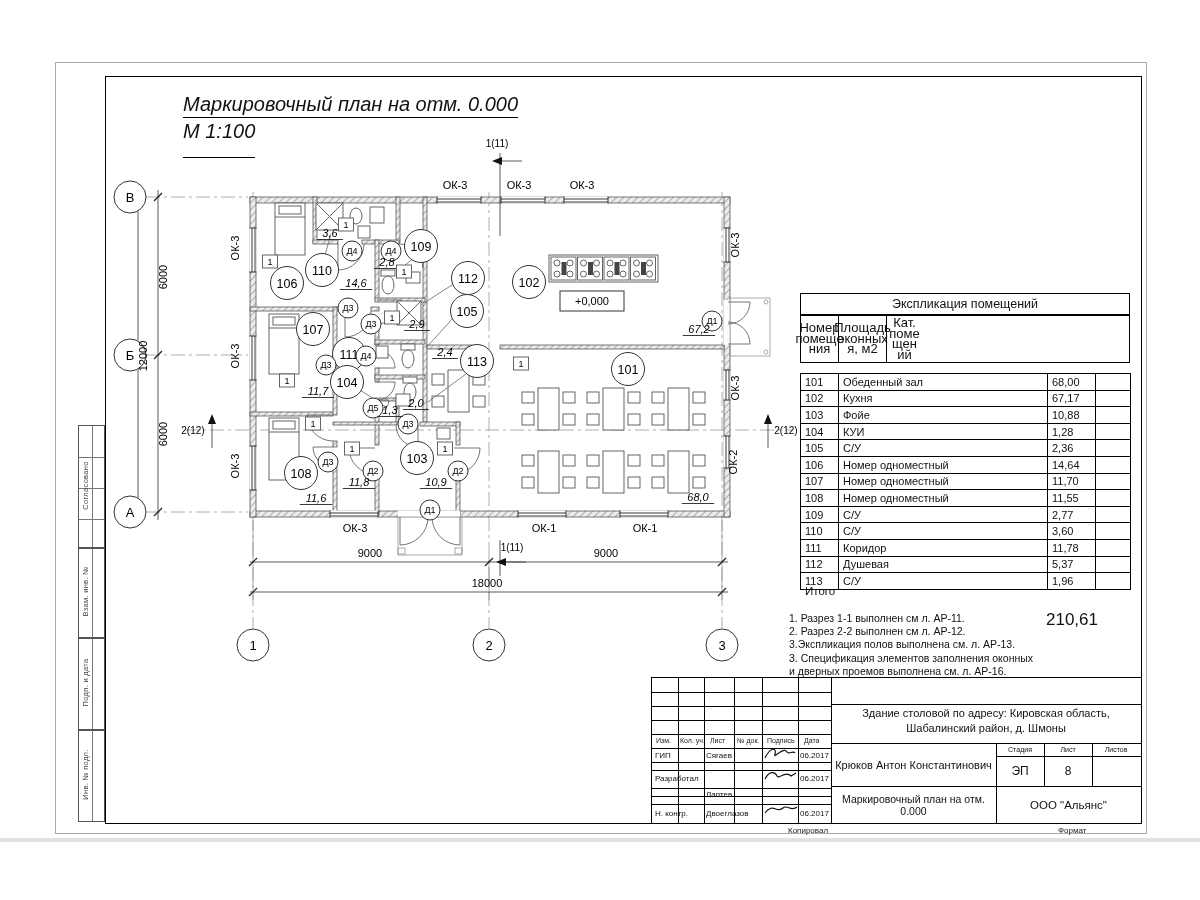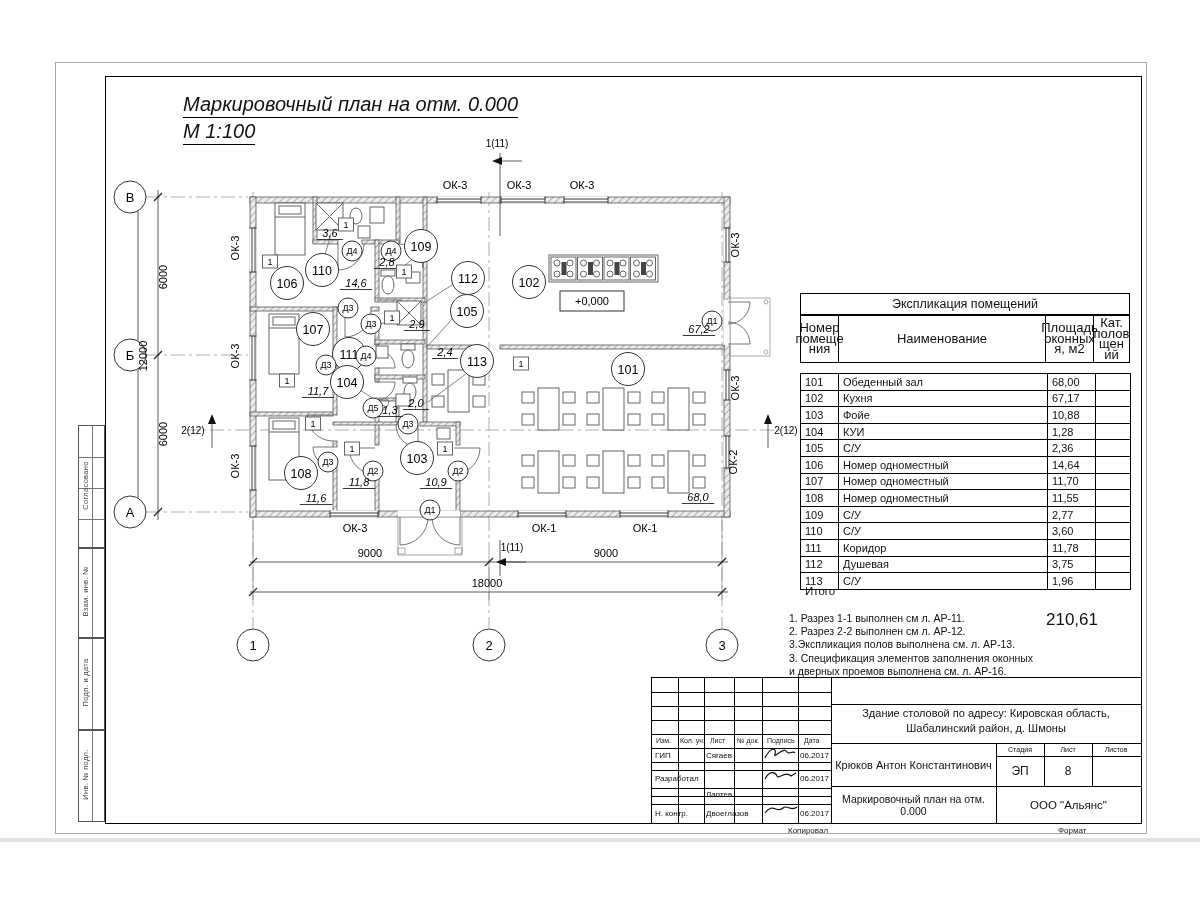--- a/index.html
+++ b/index.html
@@ -5,21 +5,21 @@
   html,body{margin:0;padding:0}
   body{width:1200px;height:900px;background:#fff;position:relative;
        font-family:"Liberation Sans",sans-serif;color:#111;overflow:hidden}
   .abs{position:absolute}
   .outer-border{left:55px;top:62px;width:1090px;height:770px;border:1px solid #a9a9a9}
   .paper-edge{left:0px;top:838px;width:1200px;height:4px;background:#e2e2e2}
   .inner-frame{left:105px;top:76px;width:1035px;height:746px;border:1.6px solid #000}
   .plan-title{left:183px;top:93px;font-size:20px;font-style:italic;
               border-bottom:1.6px solid #000;padding-bottom:1px}
   .plan-scale{left:183px;top:120px;font-size:20px;font-style:italic;
-              border-bottom:1.6px solid #000;padding-bottom:1px}
+              border-bottom:1.6px solid #000;padding-bottom:14px}
   
   .sbox{width:27px;border:1px solid #555;box-sizing:border-box}
   .sbox .vline{position:absolute;left:13px;top:0;bottom:0;width:1px;background:#777}
   .sbox .hline{position:absolute;left:0;right:0;height:1px;background:#777}
   .slabel{position:absolute;left:-34px;top:50%;width:80px;text-align:center;
           transform:rotate(-90deg);transform-origin:center;margin-top:-6px;
           font-size:7.5px;color:#444;letter-spacing:.3px}
   
   .sched-title{left:800px;top:293px;width:330px;height:22px;border:1.2px solid #000;
                box-sizing:border-box;display:flex;align-items:center;justify-content:center;
@@ -486,23 +486,22 @@
       <text x="497" y="147" text-anchor="middle" font-size="10">1(11)</text>
       <text x="512" y="551" text-anchor="middle" font-size="10">1(11)</text>
       <text x="193" y="434" text-anchor="middle" font-size="10">2(12)</text>
       <text x="786" y="434" text-anchor="middle" font-size="10">2(12)</text>
     </g>
 </svg>
 
 <div class="abs sched-title">Экспликация помещений</div>
 <div class="abs sched-head">
   <div class="hc" style="width:38px">Номер помеще ния</div>
-  <div class="hc" style="width:209px">Наименование</div>
   <div class="hc" style="width:48px">Площадь оконных я, м2</div>
-  <div class="hc" style="width:35px">Кат. полов щен ий</div>
+  <div class="hc" style="width:35px">Кат. поме щен ий</div>
 </div>
 <table class="abs sched">
   <colgroup>
       <col style="width:38px">
       <col style="width:209px">
       <col style="width:48px">
       <col style="width:35px">
     </colgroup>
   <tbody id="sched-body">
       <tr>
@@ -567,21 +566,21 @@
       </tr>
       <tr>
         <td>111</td>
         <td>Коридор</td>
         <td>11,78</td>
         <td></td>
       </tr>
       <tr>
         <td>112</td>
         <td>Душевая</td>
-        <td>3,75</td>
+        <td>5,37</td>
         <td></td>
       </tr>
       <tr>
         <td>113</td>
         <td>С/У</td>
         <td>1,96</td>
         <td></td>
       </tr>
     </tbody>
 </table>

